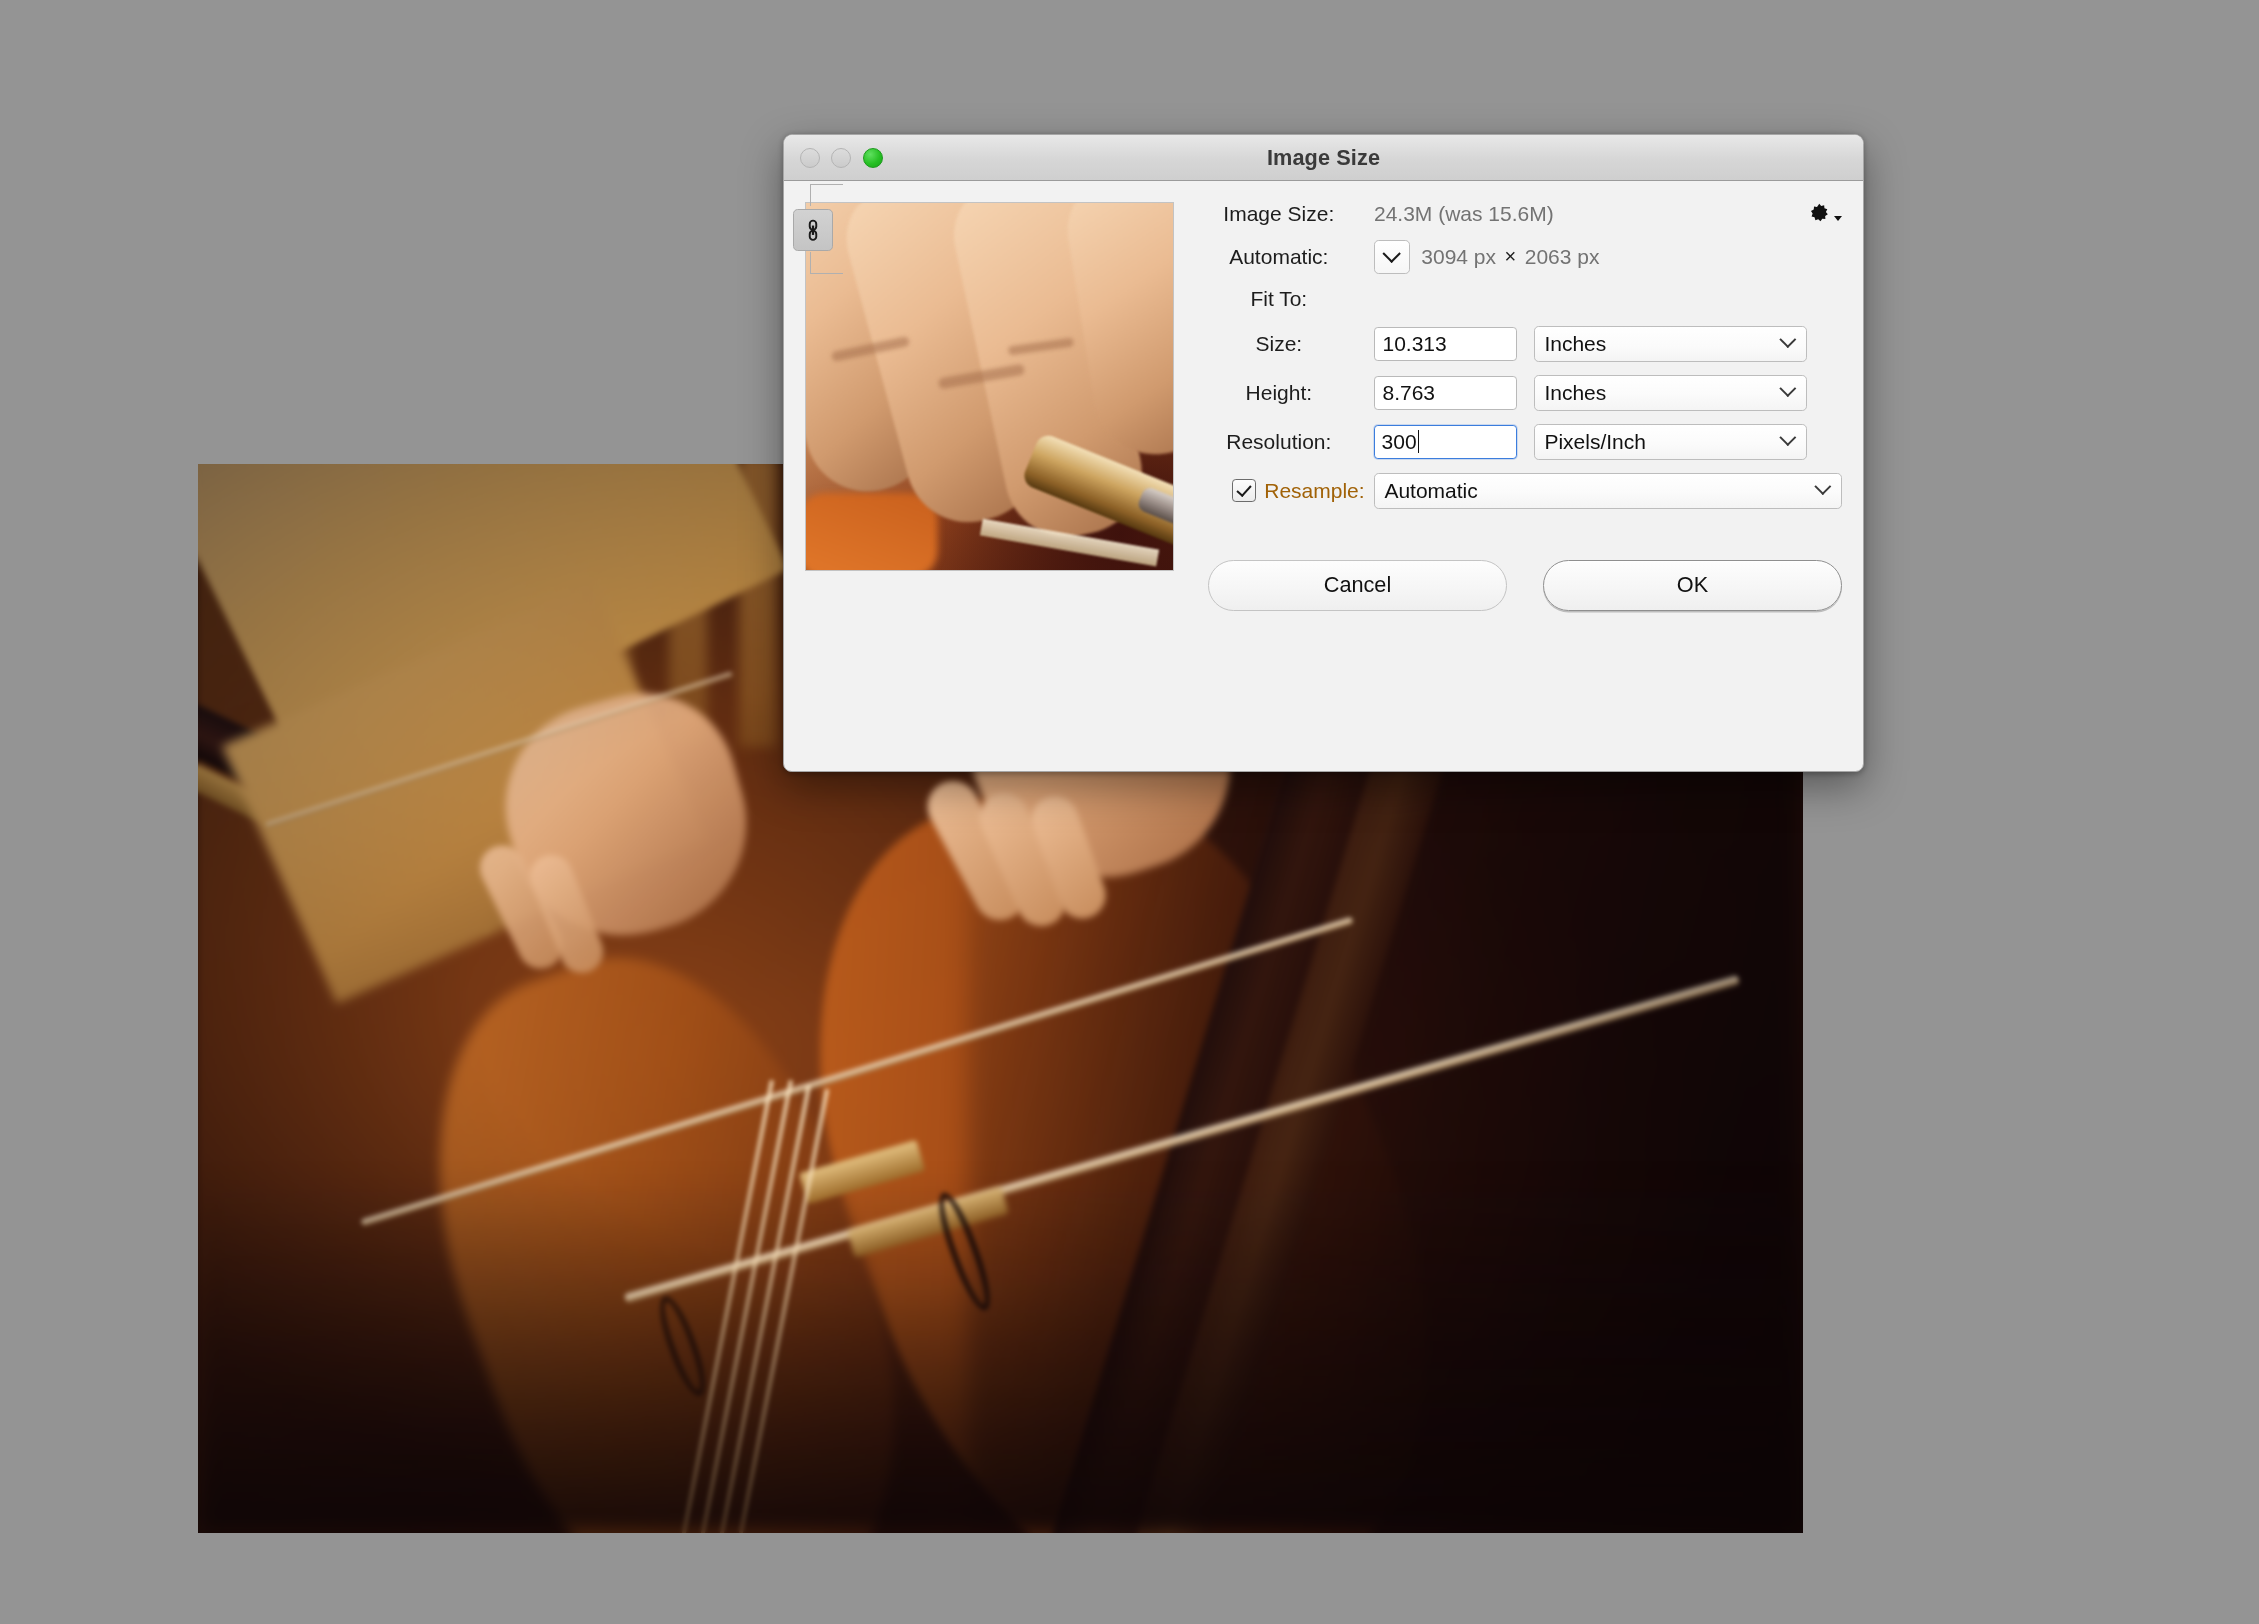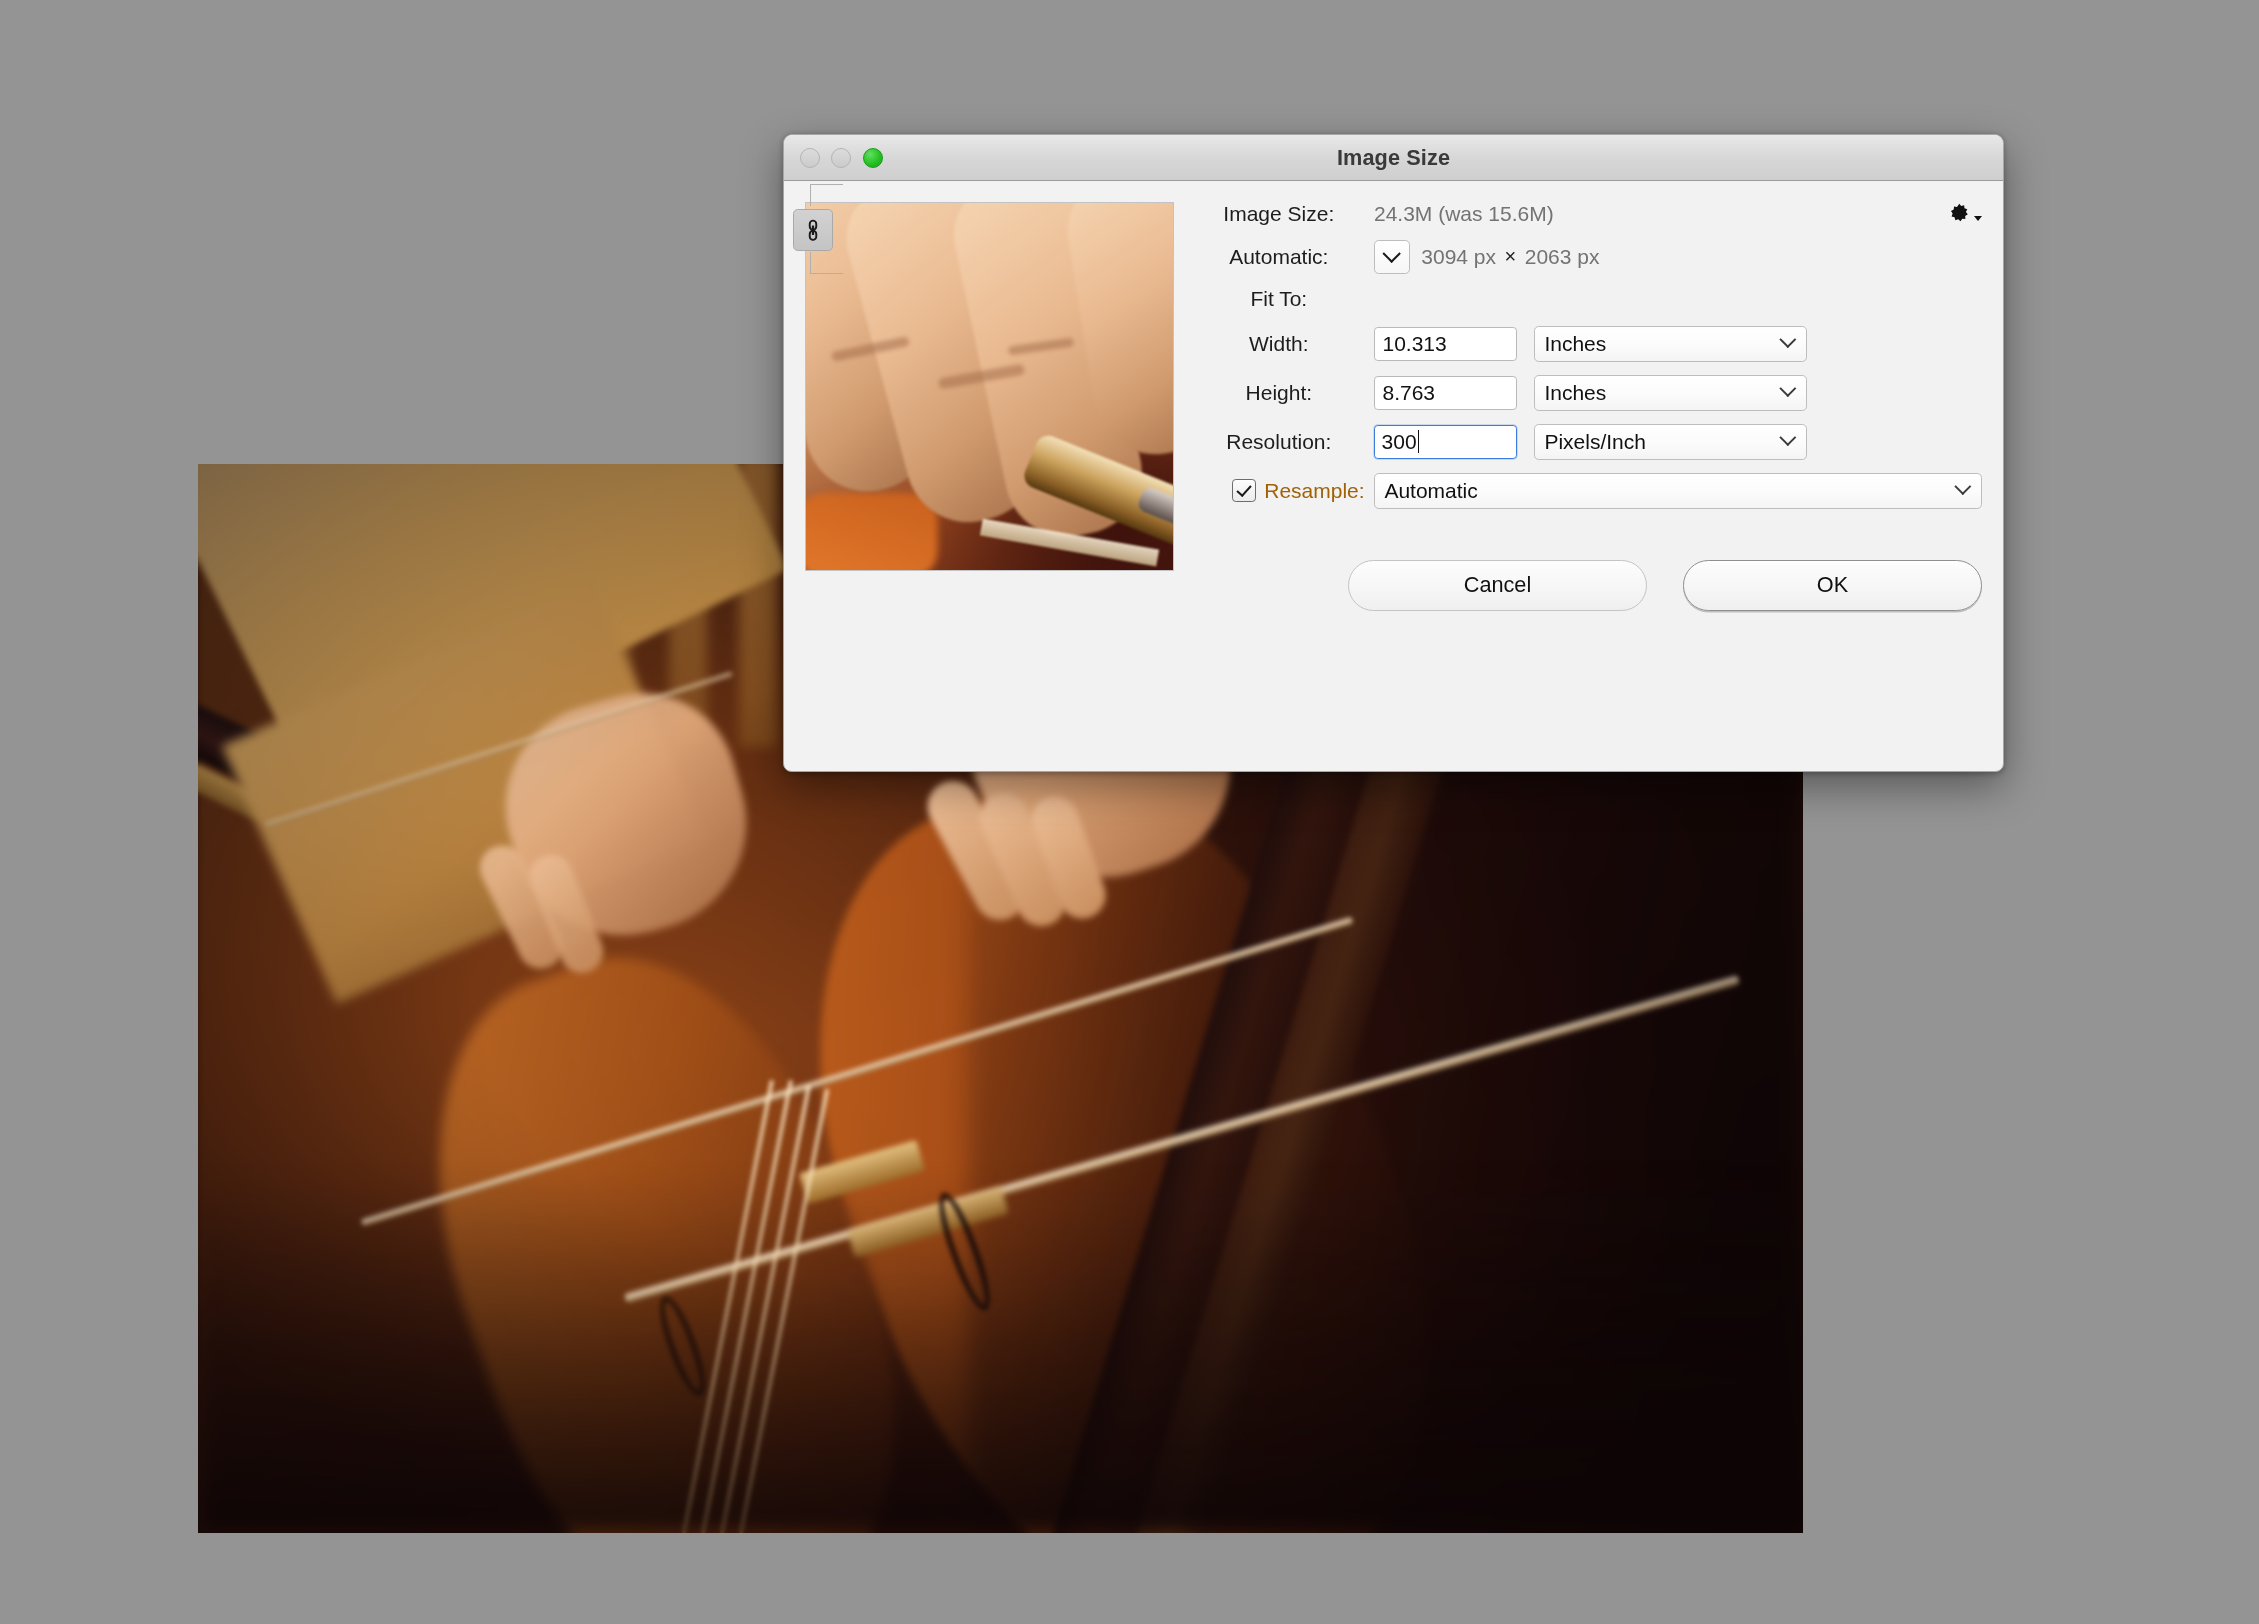--- a/index.html
+++ b/index.html
@@ -199,21 +199,21 @@
   .soft-blur {
     left: 0; top: 0; width: 100%; height: 100%;
     backdrop-filter: blur(1.9px);
   }
 
   
   #dialog {
     position: absolute;
     left: 783px;
     top: 134px;
-    width: 1221px;
+    width: 1081px;
     height: 638px;
     border-radius: 9.4px 9.4px 8.5px 8.5px;
     background: #f2f2f2;
     box-shadow: 0 15px 41px rgba(0,0,0,0.40), 0 1.9px 6.6px rgba(0,0,0,0.28);
     overflow: hidden;
     border: 0.9px solid #a6a6a6;
     box-sizing: border-box;
   }
   #titlebar {
     height: 45px;
@@ -626,21 +626,21 @@
         <div id="chain-btn">
           <svg width="18" height="24.5" viewBox="0 0 16 24">
             <path d="M8 2.6a3.2 3.2 0 013.2 3.2v2.6a3.2 3.2 0 01-6.4 0V5.8A3.2 3.2 0 018 2.6z" fill="none" stroke="#1a1a1a" stroke-width="1.9"></path>
             <path d="M8 21.4a3.2 3.2 0 01-3.2-3.2v-2.6a3.2 3.2 0 016.4 0v2.6A3.2 3.2 0 018 21.4z" fill="none" stroke="#1a1a1a" stroke-width="1.9"></path>
             <rect x="6.9" y="7.4" width="2.2" height="9.2" fill="#1a1a1a"></rect>
           </svg>
         </div>
       </div>
 
       <div class="row">
-        <div class="lbl">Width:</div>
+        <div class="lbl">Size:</div>
         <div class="field num">
           <span>10.313</span>
         </div>
         <div class="select unit">
           <span>Inches</span>
           <span class="sel-chev"></span>
         </div>
       </div>
 
       <div class="row">

